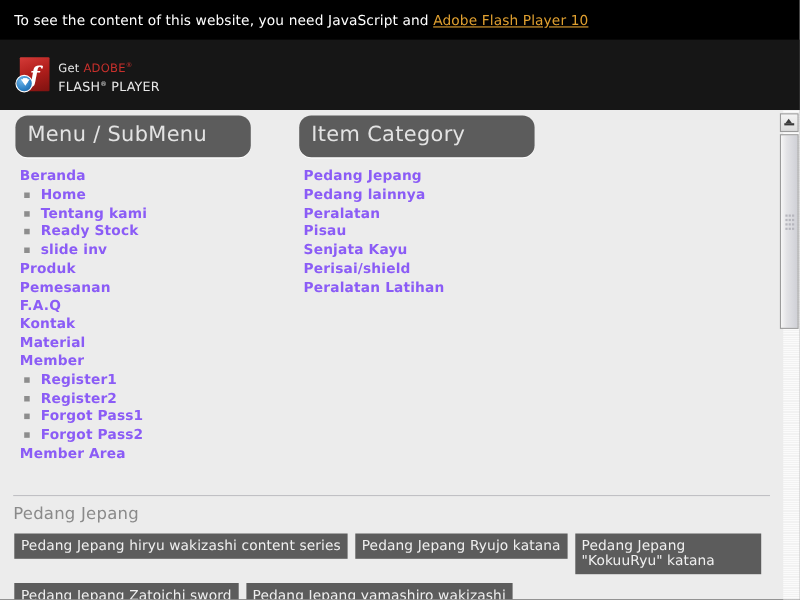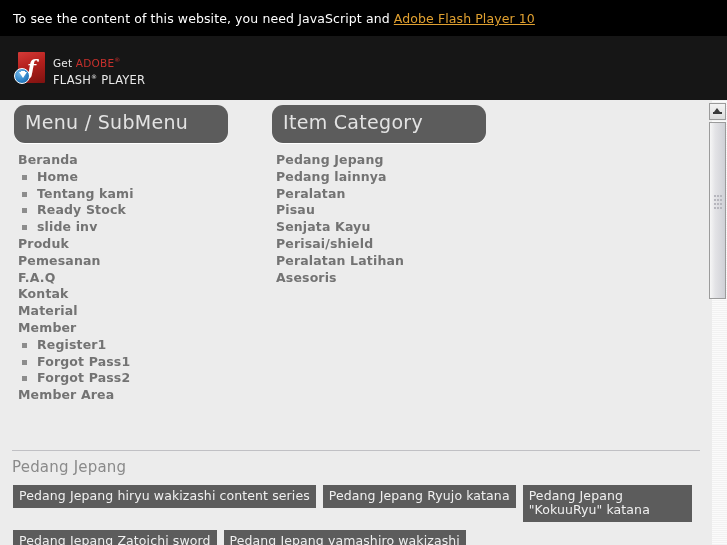--- a/index.html
+++ b/index.html
@@ -231,21 +231,21 @@
     border-radius: 11px;
   }
 
   .list {
     margin: 0;
     padding: 0;
     list-style: none;
   }
   .list li {
     font-size: 12.5px;
-    color: #737373;
+    color: #8b5cf6;
     line-height: 16.8px;
     letter-spacing: 0.15px;
     cursor: pointer;
     white-space: nowrap;
   }
   .list li.top-item {
     padding-left: 4px;
     font-weight: bold;
   }
   .list li.sub-item {
@@ -348,37 +348,37 @@
           <li class="list-item sub-item">Tentang kami</li>
           <li class="list-item sub-item">Ready Stock</li>
           <li class="list-item sub-item">slide inv</li>
           <li class="list-item top-item">Produk</li>
           <li class="list-item top-item">Pemesanan</li>
           <li class="list-item top-item">F.A.Q</li>
           <li class="list-item top-item">Kontak</li>
           <li class="list-item top-item">Material</li>
           <li class="list-item top-item">Member</li>
           <li class="list-item sub-item">Register1</li>
+          <li class="list-item sub-item">Register2</li>
           <li class="list-item sub-item">Forgot Pass1</li>
           <li class="list-item sub-item">Forgot Pass2</li>
           <li class="list-item top-item">Member Area</li>
         </ul>
     </div>
 
     <div class="col col-cat">
       <div class="col-header">Item Category</div>
       <ul class="list cat-list" id="cat-list">
           <li class="list-item">Pedang Jepang</li>
           <li class="list-item">Pedang lainnya</li>
           <li class="list-item">Peralatan</li>
           <li class="list-item">Pisau</li>
           <li class="list-item">Senjata Kayu</li>
           <li class="list-item">Perisai/shield</li>
           <li class="list-item">Peralatan Latihan</li>
-          <li class="list-item">Asesoris</li>
         </ul>
     </div>
 
     <div class="bottom-section">
       <div class="section-divider"></div>
       <div class="section-title">Pedang Jepang</div>
       <div class="tag-wrap" id="tag-wrap"><span class="tag">Pedang Jepang hiryu wakizashi content series</span><span class="tag">Pedang Jepang Ryujo katana</span><span class="tag tag-wrapping">Pedang Jepang "KokuuRyu" katana</span><span class="tag">Pedang Jepang Zatoichi sword</span><span class="tag">Pedang Jepang yamashiro wakizashi</span></div>
     </div>
 
   </div>

